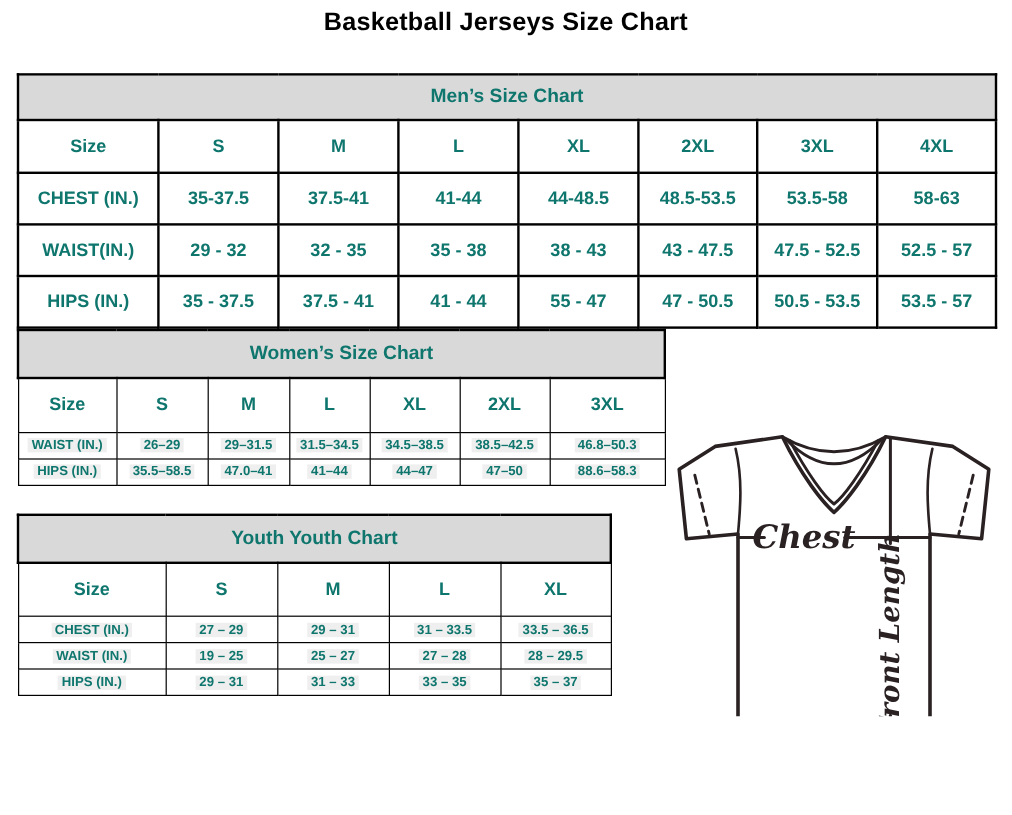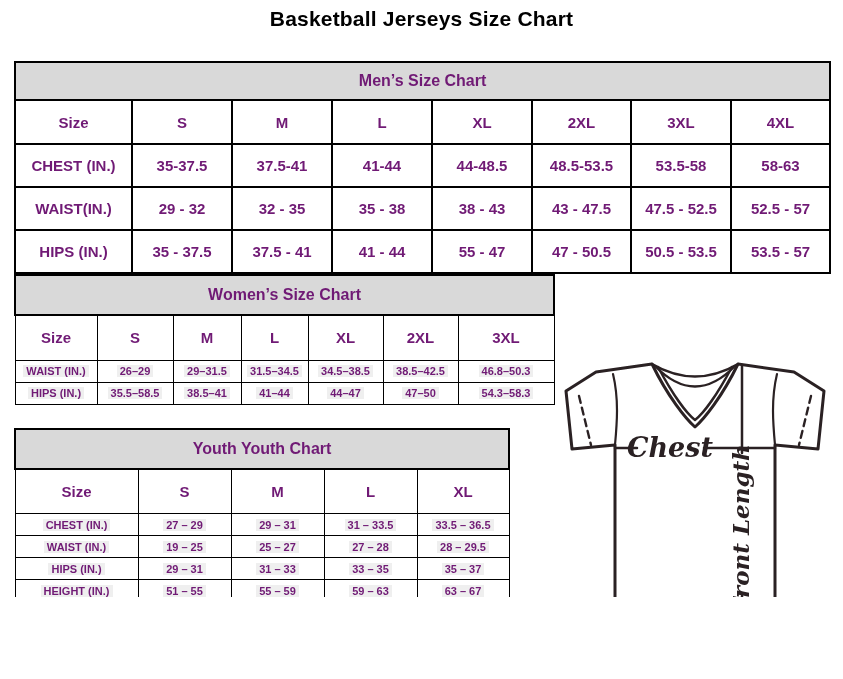--- a/index.html
+++ b/index.html
@@ -8,21 +8,21 @@
     position:relative; width:843px; height:597px; background:#fff;
     font-family:"Liberation Sans", sans-serif; overflow:hidden;
   }
   #main-title {
     margin-top:7px; text-align:center; font-size:21px; font-weight:bold; color:#000;
     letter-spacing:0.2px;
   }
 
   table.size-table {
     border-collapse:collapse; table-layout:fixed; margin-left:14px;
-    color:#701a75; text-align:center;
+    color:#0f766e; text-align:center;
   }
   table.size-table th, table.size-table td {
     border:2px solid #000; font-weight:bold; vertical-align:middle; text-align:center;
     overflow:hidden; white-space:nowrap;
   }
   tr.caption-row th { background:#d9d9d9; }
 
   
   table.mens { width:815px; margin-top:30px; font-size:15px; }
   table.mens tr.caption-row th { height:38px; font-size:16px; }
@@ -144,25 +144,25 @@
           <td><span>26–29</span></td>
           <td><span>29–31.5</span></td>
           <td><span>31.5–34.5</span></td>
           <td><span>34.5–38.5</span></td>
           <td><span>38.5–42.5</span></td>
           <td><span>46.8–50.3</span></td>
         </tr>
         <tr>
           <th><span>HIPS (IN.)</span></th>
           <td><span>35.5–58.5</span></td>
-          <td><span>38.5–41</span></td>
+          <td><span>47.0–41</span></td>
           <td><span>41–44</span></td>
           <td><span>44–47</span></td>
           <td><span>47–50</span></td>
-          <td><span>54.3–58.3</span></td>
+          <td><span>88.6–58.3</span></td>
         </tr>
       </tbody>
   </table>
 
   <table class="size-table small youth">
     <colgroup>
       <col style="width:123px">
         <col style="width:93px">
         <col style="width:93px">
         <col style="width:93px">
@@ -195,27 +195,20 @@
           <td><span>27 – 28</span></td>
           <td><span>28 – 29.5</span></td>
         </tr>
         <tr>
           <th><span>HIPS (IN.)</span></th>
           <td><span>29 – 31</span></td>
           <td><span>31 – 33</span></td>
           <td><span>33 – 35</span></td>
           <td><span>35 – 37</span></td>
         </tr>
-        <tr>
-          <th><span>HEIGHT (IN.)</span></th>
-          <td><span>51 – 55</span></td>
-          <td><span>55 – 59</span></td>
-          <td><span>59 – 63</span></td>
-          <td><span>63 – 67</span></td>
-        </tr>
       </tbody>
   </table>
 
   <svg id="jersey" viewBox="0 0 286 268">
     <g fill="none" stroke="#2a2123" stroke-linejoin="round" stroke-linecap="round">
 
       <path stroke-width="3" fill="#ffffff" d="M96,3 L40,11 L10,30 L16,88 L59,84 L59,257 L219,257 L219,84 L262,88 L268,30 L238,11 L182,3
            C166,36 148,58 139,66 C130,58 112,36 96,3 Z"></path>
 
       <path stroke-width="2.2" d="M57,13 C63,38 61,62 59,84"></path>

